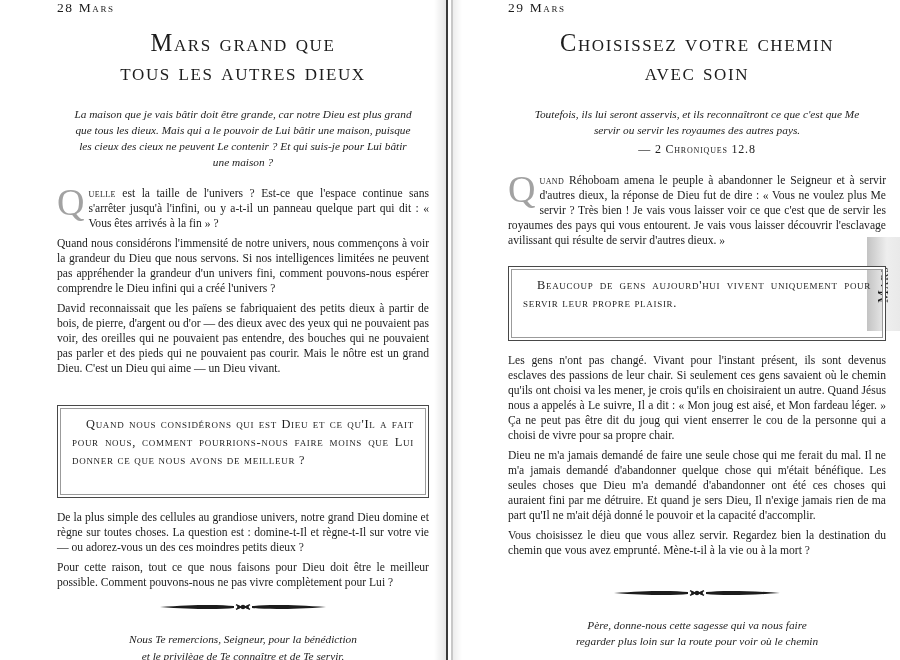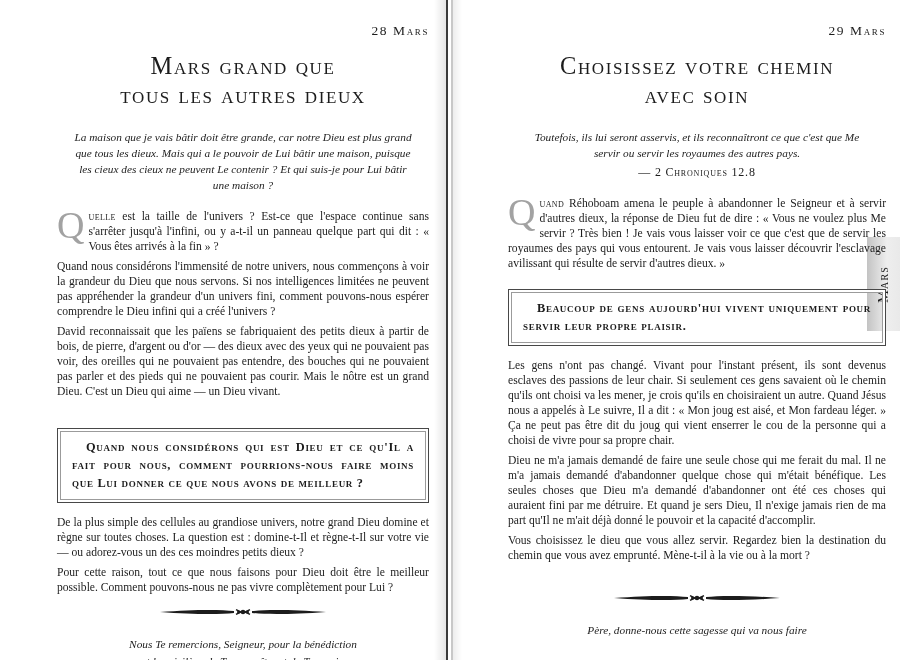--- a/index.html
+++ b/index.html
@@ -37,23 +37,22 @@
     font-size: 14.5px; letter-spacing: 1.2px; color: #1c1c1c;
     white-space: nowrap;
   }
 
   
   .page { position: absolute; top: 0; }
   .page-left  { left: 57px;  width: 372px; }
   .page-right { left: 508px; width: 378px; }
 
   .date {
-    margin-top: 23px;
     font-variant: small-caps;
-    font-size: 13.5px; letter-spacing: 1.6px; text-align: right;
+    font-size: 13.5px; letter-spacing: 1.6px;
   }
   .title {
     margin-top: 13px;
     text-align: center;
     font-variant: small-caps;
     font-weight: 400;
     font-size: 24.5px; letter-spacing: 1.6px;
     line-height: 1.17;
   }
   .epigraph {
@@ -80,27 +79,26 @@
     font-size: 38px; line-height: 29px;
     color: #a2a2a2;
     margin: 1px 4px 0 0;
   }
   .sc { font-variant: small-caps; letter-spacing: 0.4px; }
 
   .pullquote {
     margin: 28px 0 13px 0;
     border: 1.5px solid #474747;
     box-shadow: inset 0 0 0 2px #ffffff, inset 0 0 0 3px #9b9b9b;
-    padding: 10px 14px 9px 14px;
+    padding: 10px 14px 27px 14px;
     font-variant: small-caps;
     font-size: 12.4px; letter-spacing: 0.7px;
     line-height: 1.45;
     text-align: justify;
     text-indent: 14px;
-    font-weight: bold;
   }
   .pq-right { margin-top: 17px; }
 
   .divider { display: flex; justify-content: center; }
   .divider-left  { margin-top: 9px; }
   .divider-right { margin-top: 27px; }
 
   .prayer {
     font-style: italic;
     text-align: center;
@@ -184,16 +182,16 @@
       <path d="M78,4.6 L83,7 L78,9.4" fill="none" stroke="#1c1c1c" stroke-width="1.5"></path>
       <path d="M92,4.6 L87,7 L92,9.4" fill="none" stroke="#1c1c1c" stroke-width="1.5"></path>
       <circle cx="85" cy="7" r="2.3" fill="#1c1c1c"></circle>
       <circle cx="80.5" cy="7" r="1.5" fill="#1c1c1c"></circle>
       <circle cx="89.5" cy="7" r="1.5" fill="#1c1c1c"></circle>
     </svg>
   </div>
 
   <div class="prayer">
     <span>Père, donne-nous cette sagesse qui va nous faire</span><br>
-    <br>
+    <span>regarder plus loin sur la route pour voir où le chemin</span><br>
   </div>
 
 </div>
 
 </body></html>

